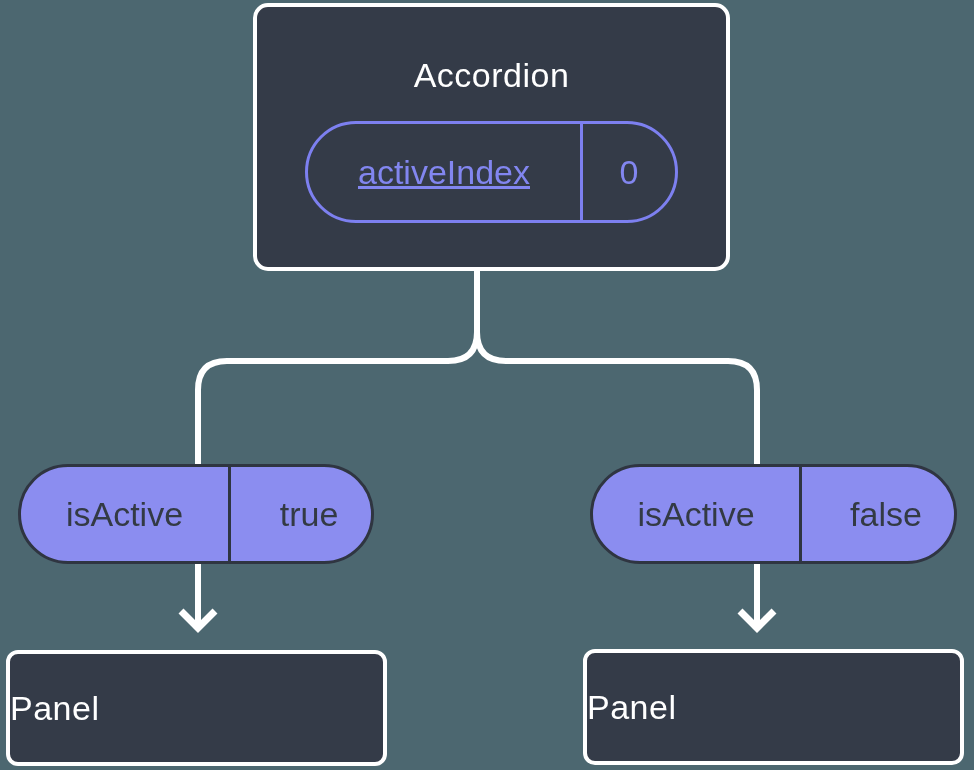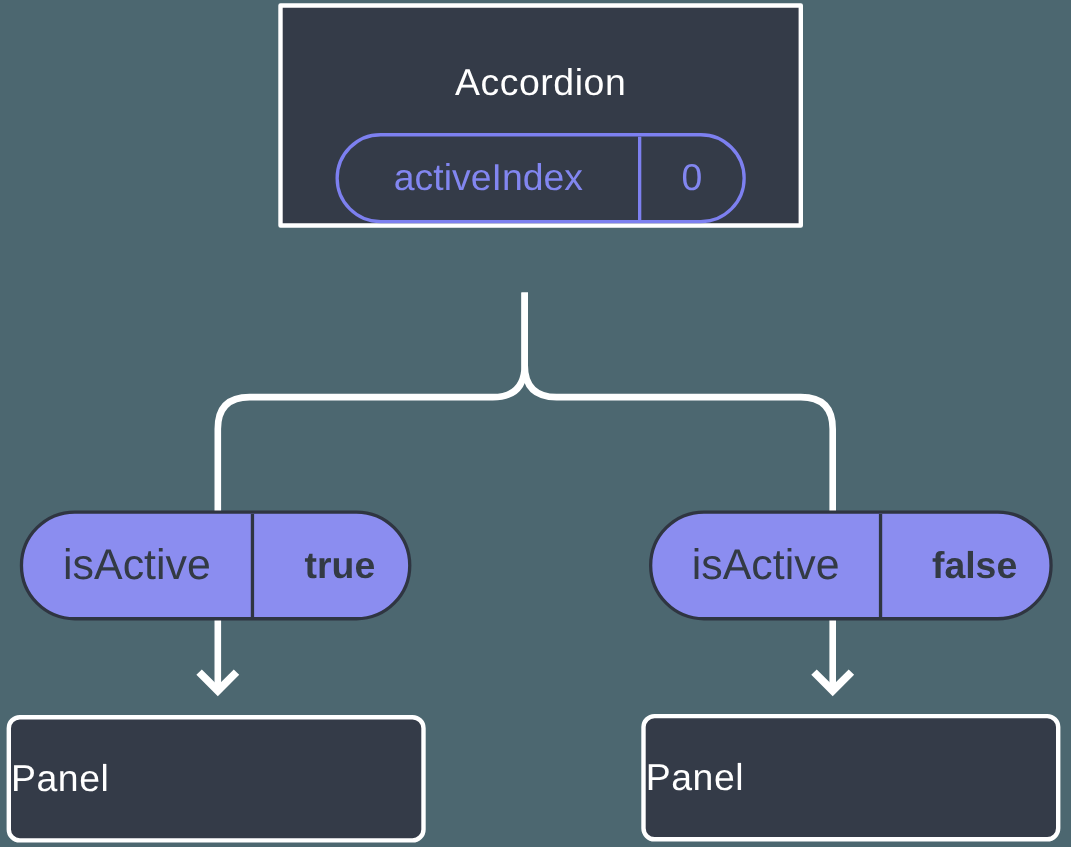--- a/index.html
+++ b/index.html
@@ -37,24 +37,24 @@
   }
   .stroke-line {
     stroke: var(--connector);
     fill: none;
   }
 
   
   .root-node {
     position: absolute;
     left: 253px; top: 3px;
-    width: 477px; height: 204px;
+    width: 477px; height: 268px;
     background: var(--node-fill);
     border: 4px solid var(--node-border);
-    border-radius: 2px;
+    border-radius: 15px;
     display: flex;
     flex-direction: column;
     align-items: center;
     padding-top: 46px;
   }
   .root-title {
     color: var(--title-text);
     font-size: 34px;
     font-weight: 500;
     line-height: 44px;
@@ -71,20 +71,21 @@
     overflow: hidden;
   }
   .state-pill .name {
     flex: 1;
     display: flex;
     align-items: center;
     justify-content: center;
     color: var(--state-text);
     font-size: 34px;
     font-weight: 500;
+    text-decoration: underline;
   }
   .state-pill .divider {
     width: 0;
     border-left: 3px solid var(--state-accent);
   }
   .state-pill .value {
     width: 92px;
     display: flex;
     align-items: center;
     justify-content: center;
@@ -106,34 +107,34 @@
     overflow: hidden;
   }
   .prop-pill.left  { left: 18px;  width: 356px; }
   .prop-pill.right { left: 590px; width: 367px; }
   .prop-pill .name {
     flex: 1;
     display: flex;
     align-items: center;
     justify-content: center;
     color: var(--prop-text);
-    font-size: 39px;
+    font-size: 34px;
     font-weight: 500;
   }
   .prop-pill .divider {
     width: 0;
     border-left: 3px solid var(--prop-border);
   }
   .prop-pill .value {
     display: flex;
     align-items: center;
     justify-content: center;
     color: var(--prop-text);
     font-size: 34px;
-    font-weight: 700;
+    font-weight: 400;
     padding-left: 16px;
   }
   .prop-pill.left  .value { width: 140px; }
   .prop-pill.right .value { width: 152px; text-align: right; }
 
   
   .panel-node {
     position: absolute;
     width: 381px;
     height: 116px;

